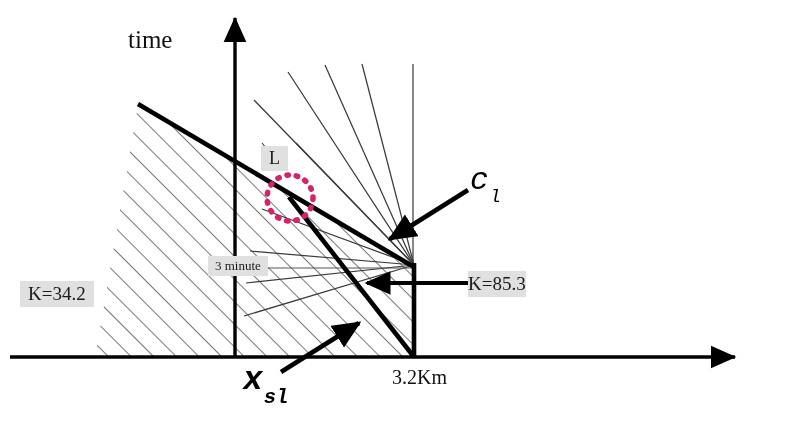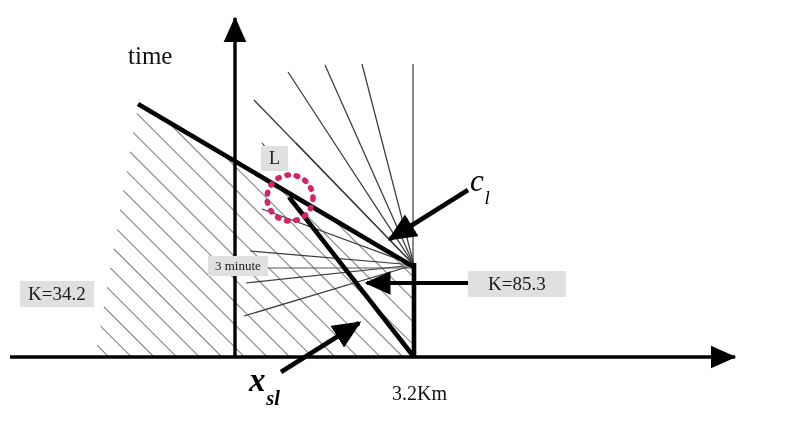--- a/index.html
+++ b/index.html
@@ -3,22 +3,22 @@
 <meta charset="utf-8">
 <style>
   html,body{margin:0;padding:0;background:#fff;}
   body{width:791px;height:424px;position:relative;overflow:hidden;
        font-family:"Liberation Serif", serif;}
   #stage{position:absolute;left:0;top:0;width:791px;height:424px;}
   svg{position:absolute;left:0;top:0;}
   .lbl{position:absolute;background:#e0e0e0;color:#1a1a1a;
        font-family:"Liberation Serif", serif;white-space:nowrap;}
   .plainlbl{position:absolute;background:transparent;color:#111;
-       font-family:"Liberation Serif", serif;white-space:nowrap;margin-top:16px;}
-  .math{position:absolute;color:#000;font-family:Liberation Serif, serif;
+       font-family:"Liberation Serif", serif;white-space:nowrap;}
+  .math{position:absolute;color:#000;font-family:Liberation Mono, monospace;
         font-style:italic;white-space:nowrap;}
   .math .sub{font-size:0.62em;font-style:italic;vertical-align:sub;
              position:relative;top:0.30em;left:0.04em;}
 </style>
 </head>
 <body>
 
 <div id="stage">
 
 <svg width="791" height="424" viewBox="0 0 791 424">
@@ -79,27 +79,27 @@
   <line x1="281" y1="372" x2="359" y2="323" stroke="#000" stroke-width="4.6" marker-end="url(#arrowFat)"></line>
 </svg>
 
 <div class="plainlbl" style="left:128px;top:26px;font-size:25px;">time</div>
 
 
 <div class="plainlbl" style="left:392px;top:366px;font-size:20px;">3.2Km</div>
 
 <div class="lbl" style="left:20px;top:281px;font-size:19px;padding:2px 8px;text-align:center;">K=34.2</div>
 
-<div class="lbl" style="left:468px;top:271px;font-size:19px;padding:2px 20px;">K=85.3</div>
+<div class="lbl" style="left:468px;top:271px;font-size:19px;padding:2px 0;">K=85.3</div>
 
 <div class="lbl" style="left:178px;top:256px;font-size:13px;padding:2px 7px;margin-left:30px;">3 minute</div>
 
 <div class="lbl" style="left:261px;top:146px;font-size:18px;padding:2px 8px;">L</div>
 
 <div class="math" style="left:470px;top:163px;font-size:31px;">
   <span>c</span><span class="sub">l</span>
 </div>
 
-<div class="math" style="left:243px;top:362px;font-size:33px;font-weight:bold;margin-left:6px;">
+<div class="math" style="left:243px;top:362px;font-size:33px;font-weight:bold;">
   <span>x</span><span class="sub">sl</span>
 </div>
 
 </div>
 
 </body></html>

